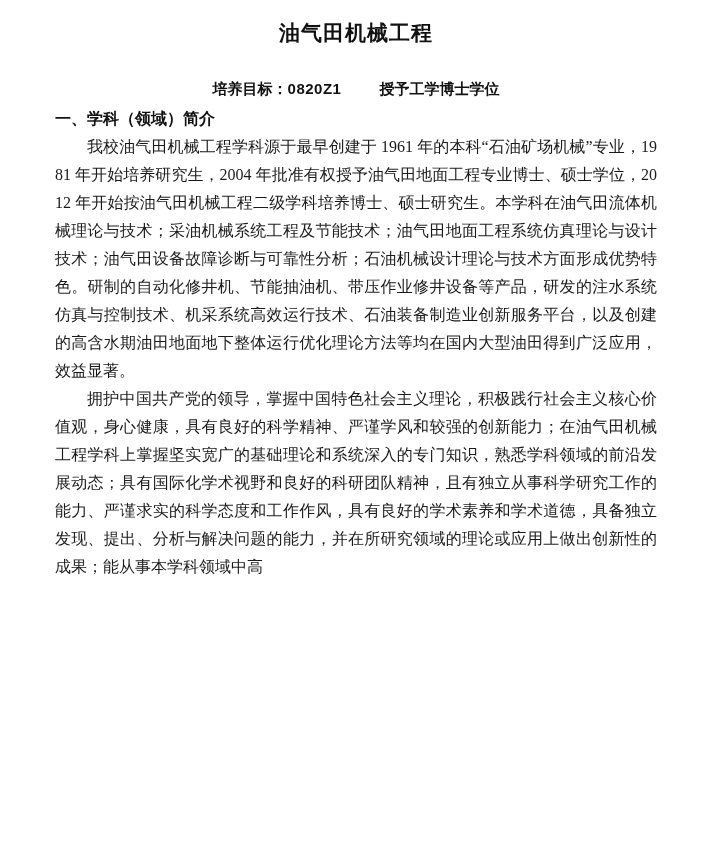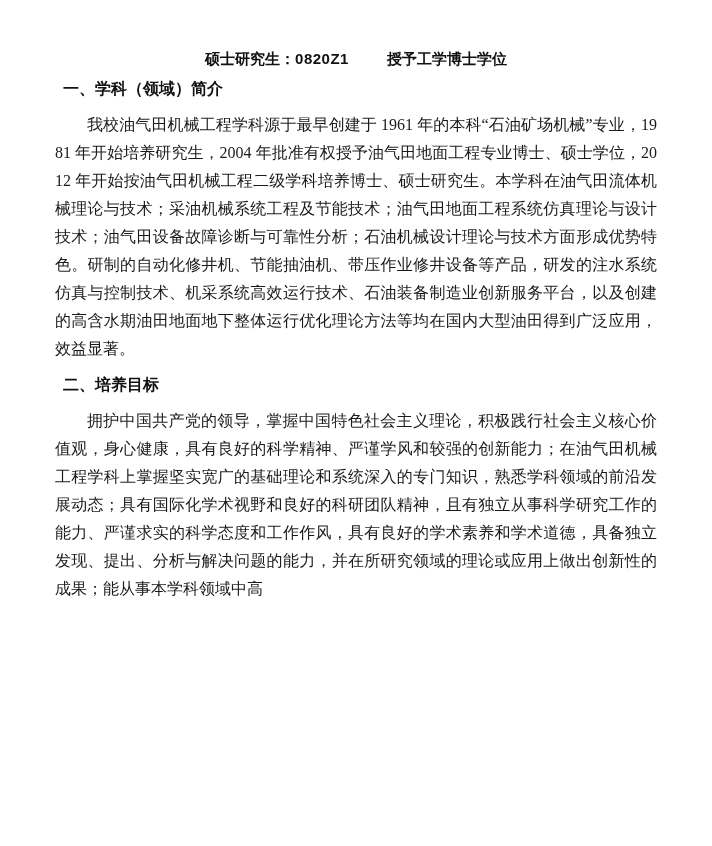--- a/index.html
+++ b/index.html
@@ -47,21 +47,21 @@
   }
   .meta-line .degree {
     margin-left: 38px;
     text-align: center;
   }
   .section-heading {
     font-family: "Liberation Sans", sans-serif;
     font-weight: 700;
     font-size: 16px;
     line-height: 28px;
-    margin: 8px;
+    margin: 0;
     color: #111111;
   }
   .section-heading.first {
     margin-top: 6px;
   }
   .body-paragraph {
     margin: 0;
     font-size: 16px;
     line-height: 28px;
     text-align: justify;
@@ -69,28 +69,28 @@
     color: #1a1a1a;
     font-family: "Liberation Serif", serif;
     word-break: break-all;
   }
 </style>
 </head>
 <body>
 
 <div class="page">
 
+  <h1 class="doc-title">油气田机械工程</h1>
 
   <div class="meta-line">
-    <span>硕士研究生：</span><span class="code-value">0820Z1</span><span class="degree">授予工学博士学位</span>
+    <span>培养目标：</span><span class="code-value">0820Z1</span><span class="degree">授予工学博士学位</span>
   </div>
 
   <div>
     <div class="section-heading first">一、学科（领域）简介</div>
     <p class="body-paragraph">我校油气田机械工程学科源于最早创建于 1961 年的本科“石油矿场机械”专业，1981 年开始培养研究生，2004 年批准有权授予油气田地面工程专业博士、硕士学位，2012 年开始按油气田机械工程二级学科培养博士、硕士研究生。本学科在油气田流体机械理论与技术；采油机械系统工程及节能技术；油气田地面工程系统仿真理论与设计技术；油气田设备故障诊断与可靠性分析；石油机械设计理论与技术方面形成优势特色。研制的自动化修井机、节能抽油机、带压作业修井设备等产品，研发的注水系统仿真与控制技术、机采系统高效运行技术、石油装备制造业创新服务平台，以及创建的高含水期油田地面地下整体运行优化理论方法等均在国内大型油田得到广泛应用，效益显著。</p>
   </div>
 
   <div>
-    <div class="section-heading">二、培养目标</div>
     <p class="body-paragraph">拥护中国共产党的领导，掌握中国特色社会主义理论，积极践行社会主义核心价值观，身心健康，具有良好的科学精神、严谨学风和较强的创新能力；在油气田机械工程学科上掌握坚实宽广的基础理论和系统深入的专门知识，熟悉学科领域的前沿发展动态；具有国际化学术视野和良好的科研团队精神，且有独立从事科学研究工作的能力、严谨求实的科学态度和工作作风，具有良好的学术素养和学术道德，具备独立发现、提出、分析与解决问题的能力，并在所研究领域的理论或应用上做出创新性的成果；能从事本学科领域中高</p>
   </div>
 
 </div>
 
 </body></html>

